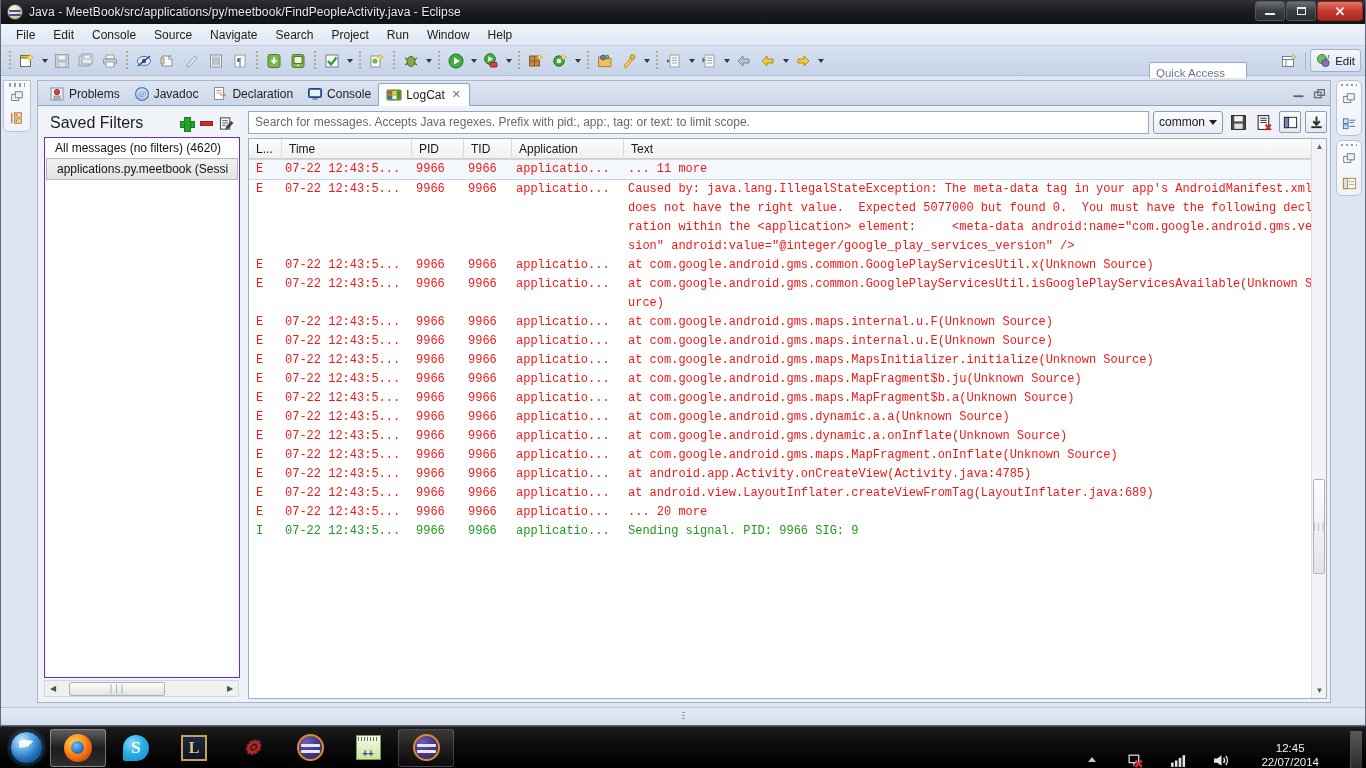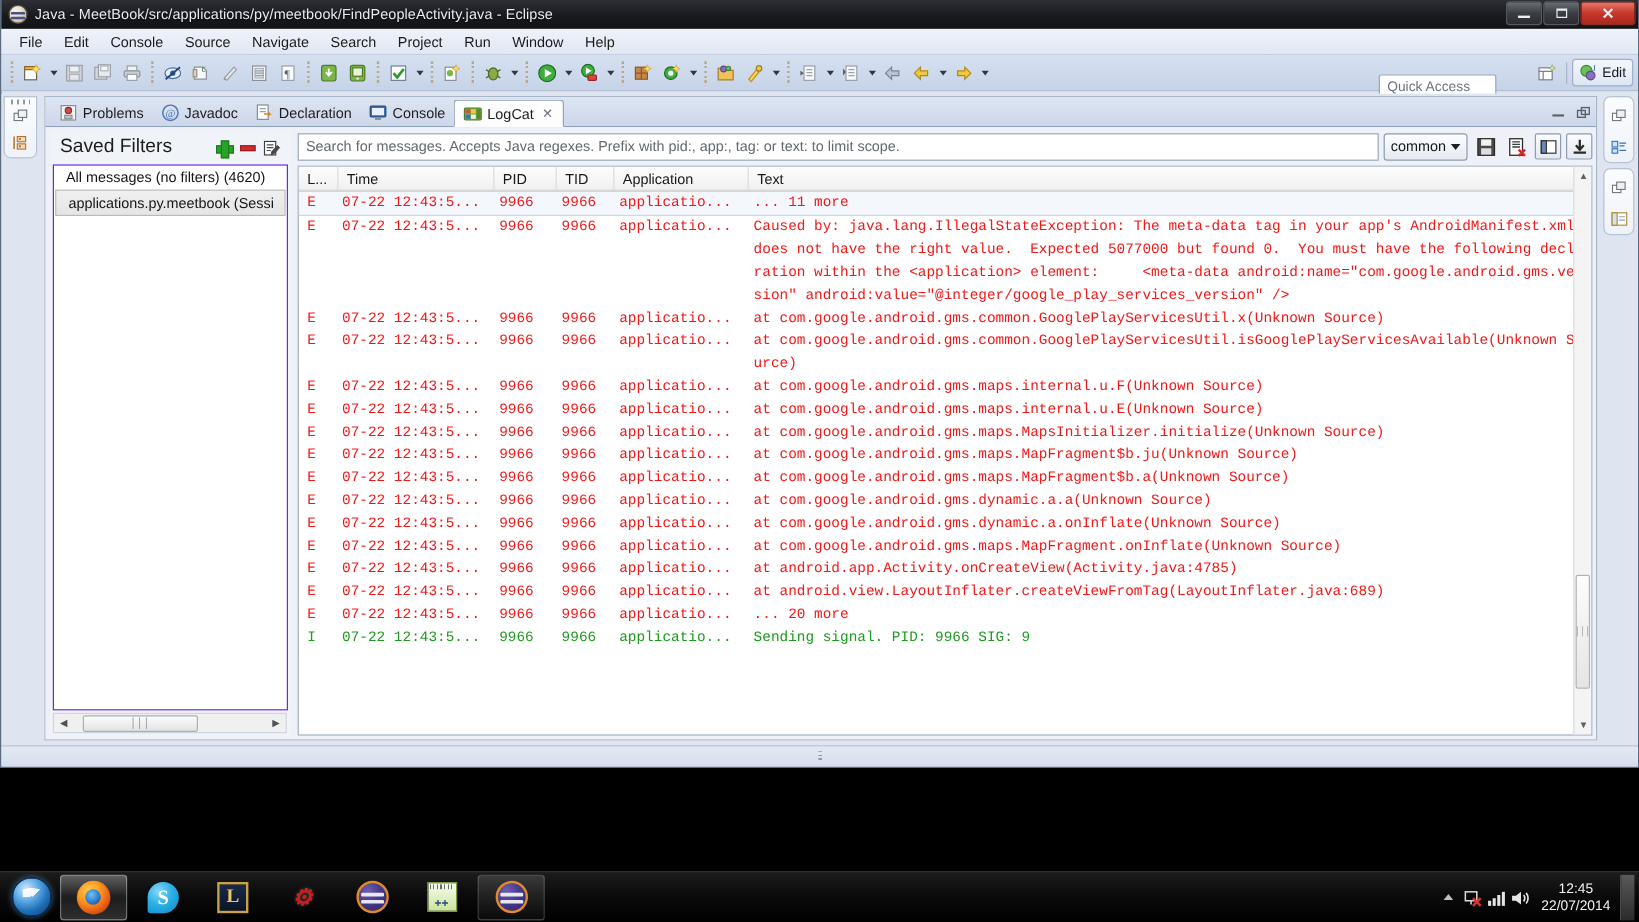--- a/index.html
+++ b/index.html
@@ -7,21 +7,21 @@
     width: 1366px; height: 768px;
     overflow: hidden;
     font-family: "Liberation Sans", sans-serif;
     background: #000;
   }
 
   
   #app-window {
     position: absolute;
     left: 0; top: 0;
-    width: 1366px; height: 640px;
+    width: 1366px; height: 726px;
     background: linear-gradient(180deg,#dfe6f2 0%,#d2dcec 100%);
     border: 1px solid #5d6b80;
     border-top: none;
     overflow: hidden;
   }
 
   
   #titlebar {
     position: relative;
     height: 24px;
@@ -436,21 +436,21 @@
   .tb-task.active {
     background: linear-gradient(180deg,rgba(255,255,255,.30) 0%,rgba(255,255,255,.08) 50%,rgba(255,255,255,.18) 100%);
     border: 1px solid rgba(255,255,255,.35);
   }
   .tb-task.running {
     background: linear-gradient(180deg,rgba(255,255,255,.14) 0%,rgba(255,255,255,.04) 100%);
     border: 1px solid rgba(255,255,255,.18);
   }
   #tray {
     position: absolute; right: 0; top: 0; height: 42px;
-    display: flex; align-items: center; gap: 2px; padding-right: 4px;
+    display: flex; align-items: flex-end; gap: 25px; padding-right: 4px;
   }
   #tray .tray-ico { width: 18px; height: 18px; display:flex; align-items:center; justify-content:center; }
   #clock {
     color: #f2f2f2; font-size: 11.5px; text-align: center; line-height: 14px;
     margin: 0 6px;
   }
   #show-desktop {
     width: 12px; height: 38px;
     background: linear-gradient(180deg,#5a5a5a 0%,#2a2a2a 100%);
     border-left: 1px solid #4a4a4a;

